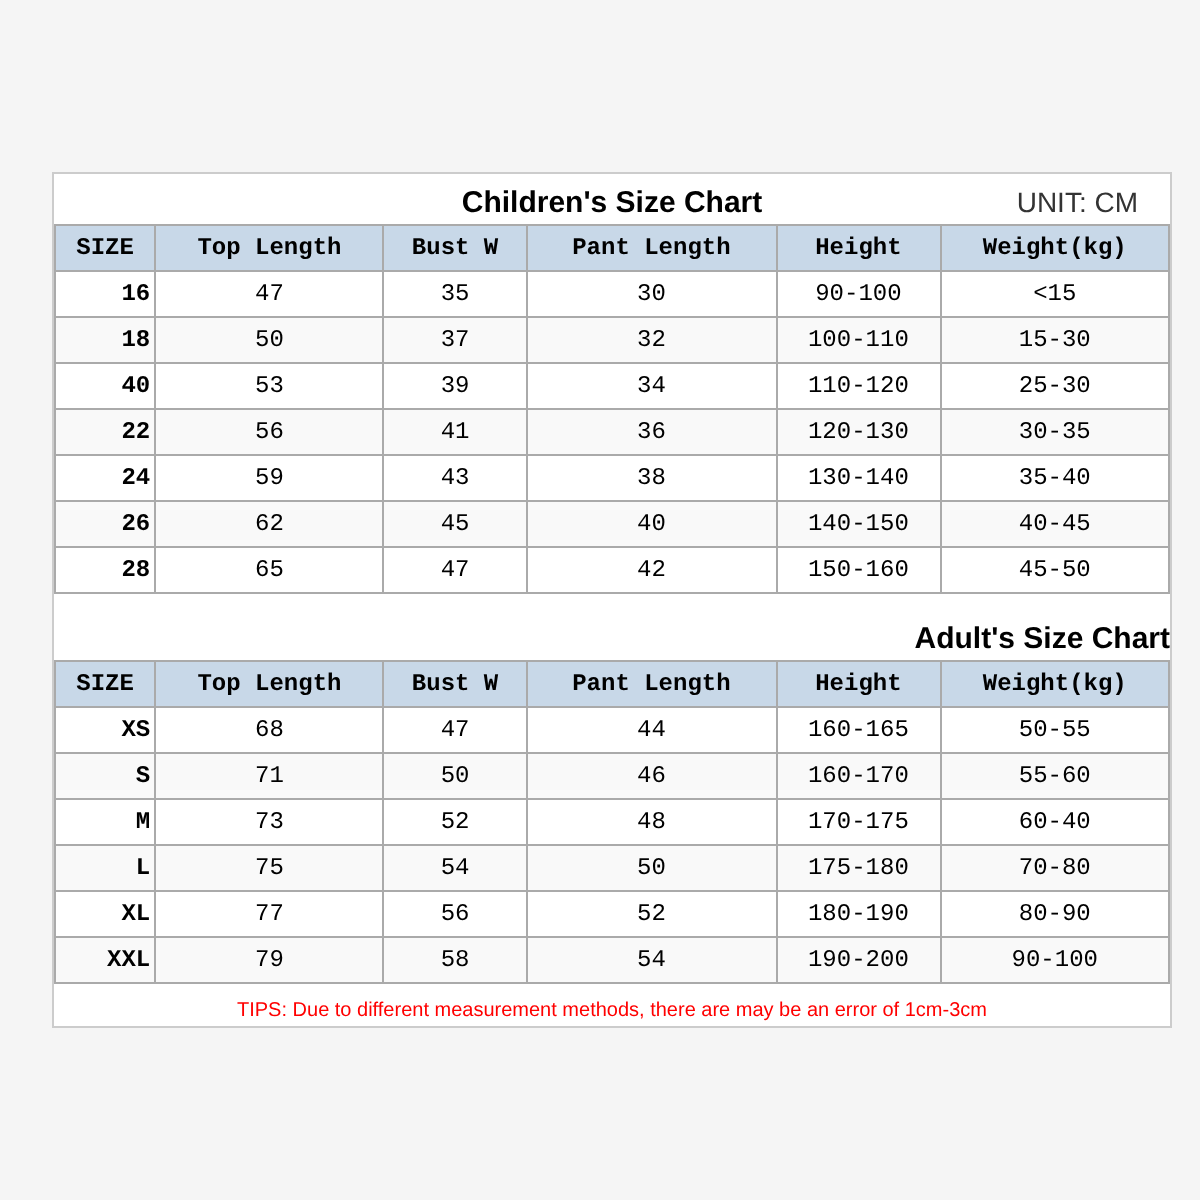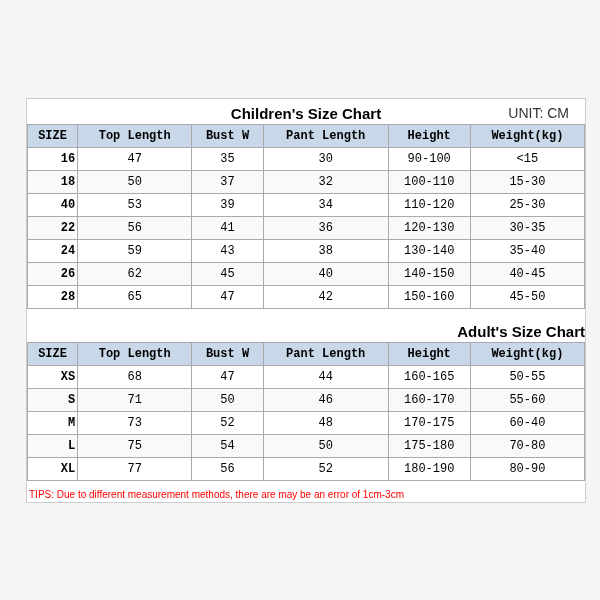--- a/index.html
+++ b/index.html
@@ -59,21 +59,21 @@
     tbody tr:nth-child(even) {
       background-color: #f9f9f9;
     }
     .section-divider {
       margin-top: 8px;
       text-align: right;
     }
     .tips {
       font-size: 10px;
       color: red;
-      text-align: left;
+      text-align: center;
       margin-top: 6px;
       padding: 2px;
     }
   </style>
 </head>
 <body>
 
 <div class="chart-container">
 
   <div class="section-title">
@@ -201,18 +201,26 @@
           <td>70-80</td>
         </tr>
         <tr>
           <td>XL</td>
           <td>77</td>
           <td>56</td>
           <td>52</td>
           <td>180-190</td>
           <td>80-90</td>
         </tr>
+        <tr>
+          <td>XXL</td>
+          <td>79</td>
+          <td>58</td>
+          <td>54</td>
+          <td>190-200</td>
+          <td>90-100</td>
+        </tr>
       </tbody>
   </table>
 
   <div class="tips">TIPS: Due to different measurement methods, there are may be an error of 1cm-3cm</div>
 
 </div>
 
 </body></html>

